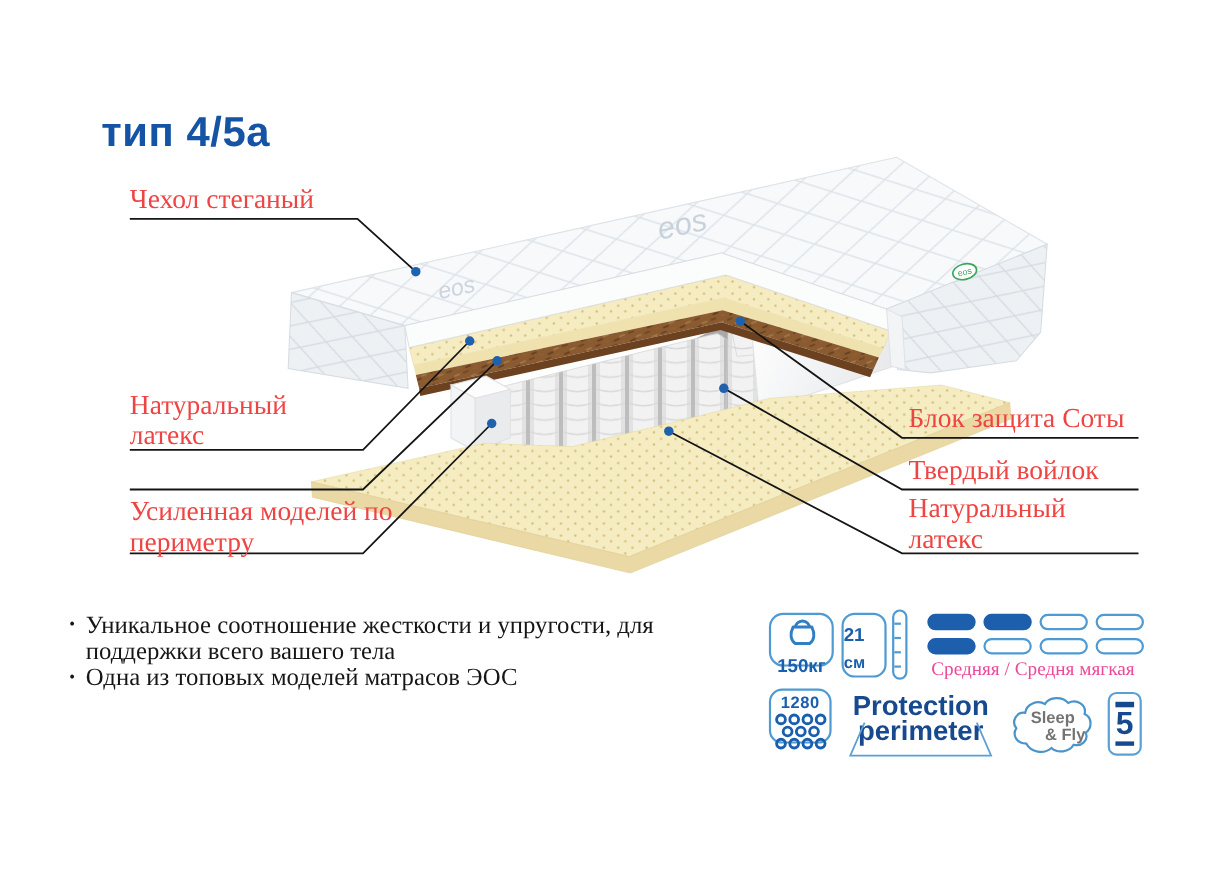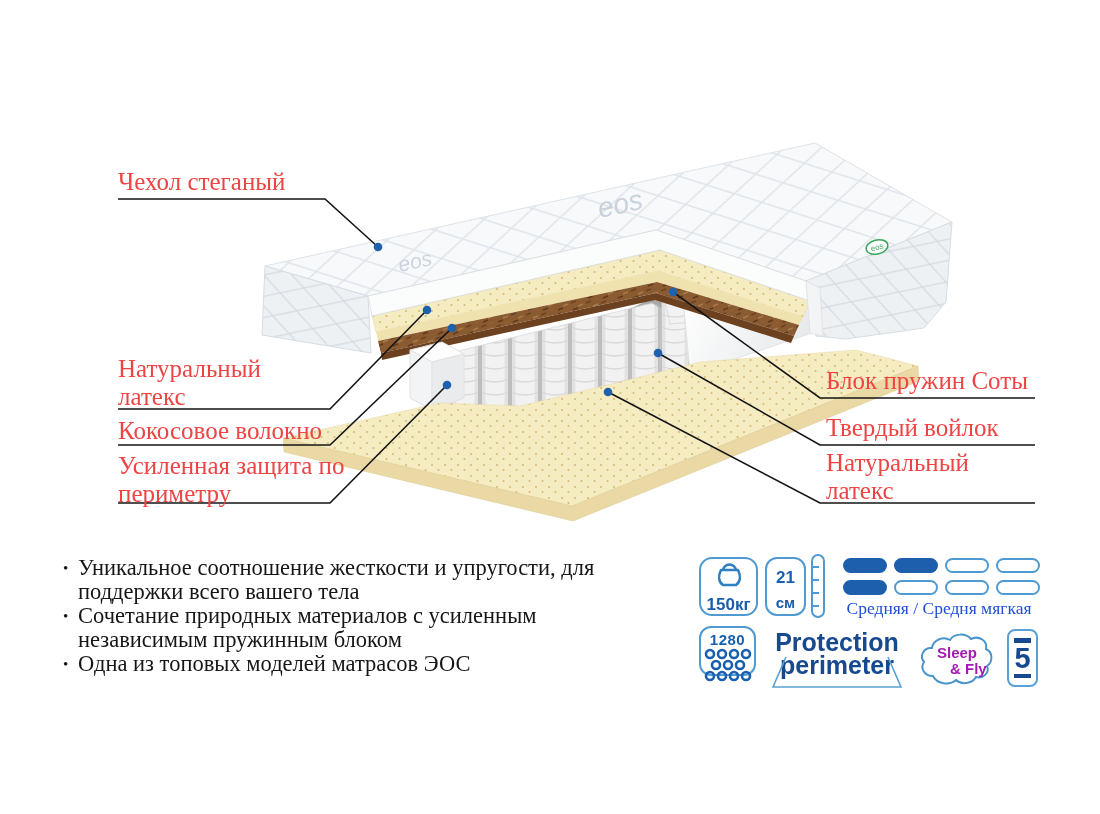--- a/index.html
+++ b/index.html
@@ -15,41 +15,41 @@
   .lbl-perimeter{left:118px;top:452px;width:240px;}
   .lbl-springs{left:826px;top:367px;}
   .lbl-felt{left:826px;top:414px;}
   .lbl-latex-bottom{left:826px;top:449px;width:175px;}
   .features{position:absolute;left:78px;top:556px;width:540px;font-size:22.5px;line-height:24px;color:#161616;}
   .features .li{position:relative;margin:0;font-family:Liberation Serif, serif;}
   .features .li::before{content:"•";position:absolute;left:-15px;top:0;font-size:15px;color:#161616;}
   
   .badge{position:absolute;border:2.5px solid #4f9ad2;border-radius:13px;background:#fff;
          font-family:"Liberation Sans",sans-serif;color:#1a5fae;box-sizing:border-box;}
-  .badge-weight{left:699px;top:557px;width:59px;height:59px;text-align:center;}
+  .badge-weight{left:699px;top:557px;width:59px;height:49px;text-align:center;}
   .badge-weight .wtxt{font-weight:bold;font-size:17px;margin-top:2px;}
-  .badge-height{left:765px;top:557px;width:41px;height:59px;text-align:center;border-radius:12px;}
+  .badge-height{left:765px;top:557px;width:41px;height:59px;text-align:left;border-radius:12px;}
   .badge-height .h1{font-weight:bold;font-size:17px;margin-top:11px;line-height:15px;}
   .badge-height .h2{font-weight:bold;font-size:15px;line-height:15px;margin-top:10px;}
   .ruler{position:absolute;left:811px;top:554px;width:14px;height:64px;border:2px solid #4f9ad2;
          border-radius:7px;box-sizing:border-box;background:#fff;}
   .ruler i{position:absolute;left:0;width:6px;height:2px;background:#4f9ad2;}
   .pill-row{position:absolute;left:843px;height:15px;display:flex;gap:7px;}
   .pill{width:44px;height:15px;border-radius:8px;border:2px solid #4f9ad2;box-sizing:border-box;background:#fff;}
   .pill.filled{background:#1d5fad;border-color:#1d5fad;}
   .firm-caption{position:absolute;left:838px;top:598px;width:202px;text-align:center;
-                font-size:17.5px;color:#1d4ed8;}
+                font-size:17.5px;color:#ec4899;}
   .badge-count{left:699px;top:626px;width:57px;height:50px;text-align:center;border-radius:12px;}
   .badge-count .ctxt{font-weight:bold;font-size:15px;margin-top:3px;letter-spacing:.5px;}
   .prot{position:absolute;left:762px;top:631px;width:150px;height:59px;text-align:center;
         font-family:"Liberation Sans",sans-serif;font-weight:bold;color:#17498f;}
   .prot .p1{font-size:25px;line-height:23px;text-align:center;}
   .prot .p2{font-size:25px;line-height:23px;}
   .cloud{position:absolute;left:916px;top:631px;width:80px;height:60px;
-         font-family:"Liberation Sans",sans-serif;font-weight:bold;color:#a21caf;}
+         font-family:"Liberation Sans",sans-serif;font-weight:bold;color:#737373;}
   .cloud .s1{position:absolute;left:21px;top:13px;font-size:15px;}
   .cloud .s2{position:absolute;left:34px;top:29px;font-size:15px;}
   .badge-warranty{left:1007px;top:629px;width:31px;height:58px;border-radius:8px;border-color:#5aa0d4;text-align:center;}
   .badge-warranty .bar{width:17px;height:4.5px;background:#17498f;margin:0 auto;}
   .badge-warranty .bar.top{margin-top:7px;}
   .badge-warranty .five{font-weight:bold;font-size:29px;line-height:31px;color:#17498f;}
 </style>
 </head>
 <body>
 
@@ -143,32 +143,31 @@
       <circle cx="378" cy="247" r="4.3"></circle>
       <circle cx="427" cy="310" r="4.3"></circle>
       <circle cx="452" cy="328" r="4.3"></circle>
       <circle cx="447" cy="385" r="4.3"></circle>
       <circle cx="673" cy="292" r="4.3"></circle>
       <circle cx="658" cy="353" r="4.3"></circle>
       <circle cx="608" cy="392" r="4.3"></circle>
     </g>
   </svg>
 
+  <div class="title">тип 4/5а</div>
 
   <div class="lbl lbl-cover">Чехол стеганый</div>
   <div class="lbl lbl-latex-top">Натуральный латекс</div>
-  <div class="lbl lbl-coco">Кокосовое волокно</div>
-  <div class="lbl lbl-perimeter">Усиленная защита по периметру</div>
-  <div class="lbl lbl-springs">Блок пружин Соты</div>
+  <div class="lbl lbl-perimeter">Усиленная моделей по периметру</div>
+  <div class="lbl lbl-springs">Блок защита Соты</div>
   <div class="lbl lbl-felt">Твердый войлок</div>
   <div class="lbl lbl-latex-bottom">Натуральный латекс</div>
 
   <div class="features">
     <div class="li">Уникальное соотношение жесткости и упругости, для поддержки всего вашего тела</div>
-    <div class="li">Сочетание природных материалов с усиленным независимым пружинным блоком</div>
     <div class="li">Одна из топовых моделей матрасов ЭОС</div>
   </div>
 
   <div class="badge badge-weight">
     <svg width="54" height="30" viewBox="0 0 54 30">
       <path d="M21,12 a6.5,6.5 0 1 1 13,0" fill="none" stroke="#2f7fc2" stroke-width="2.6"></path>
       <path d="M19,11 h17 c3,6 2.5,12 -2,15 h-13 c-4.5,-3 -5,-9 -2,-15 z" fill="none" stroke="#2f7fc2" stroke-width="2.6" stroke-linejoin="round"></path>
     </svg>
     <div class="wtxt">150кг</div>
   </div>

